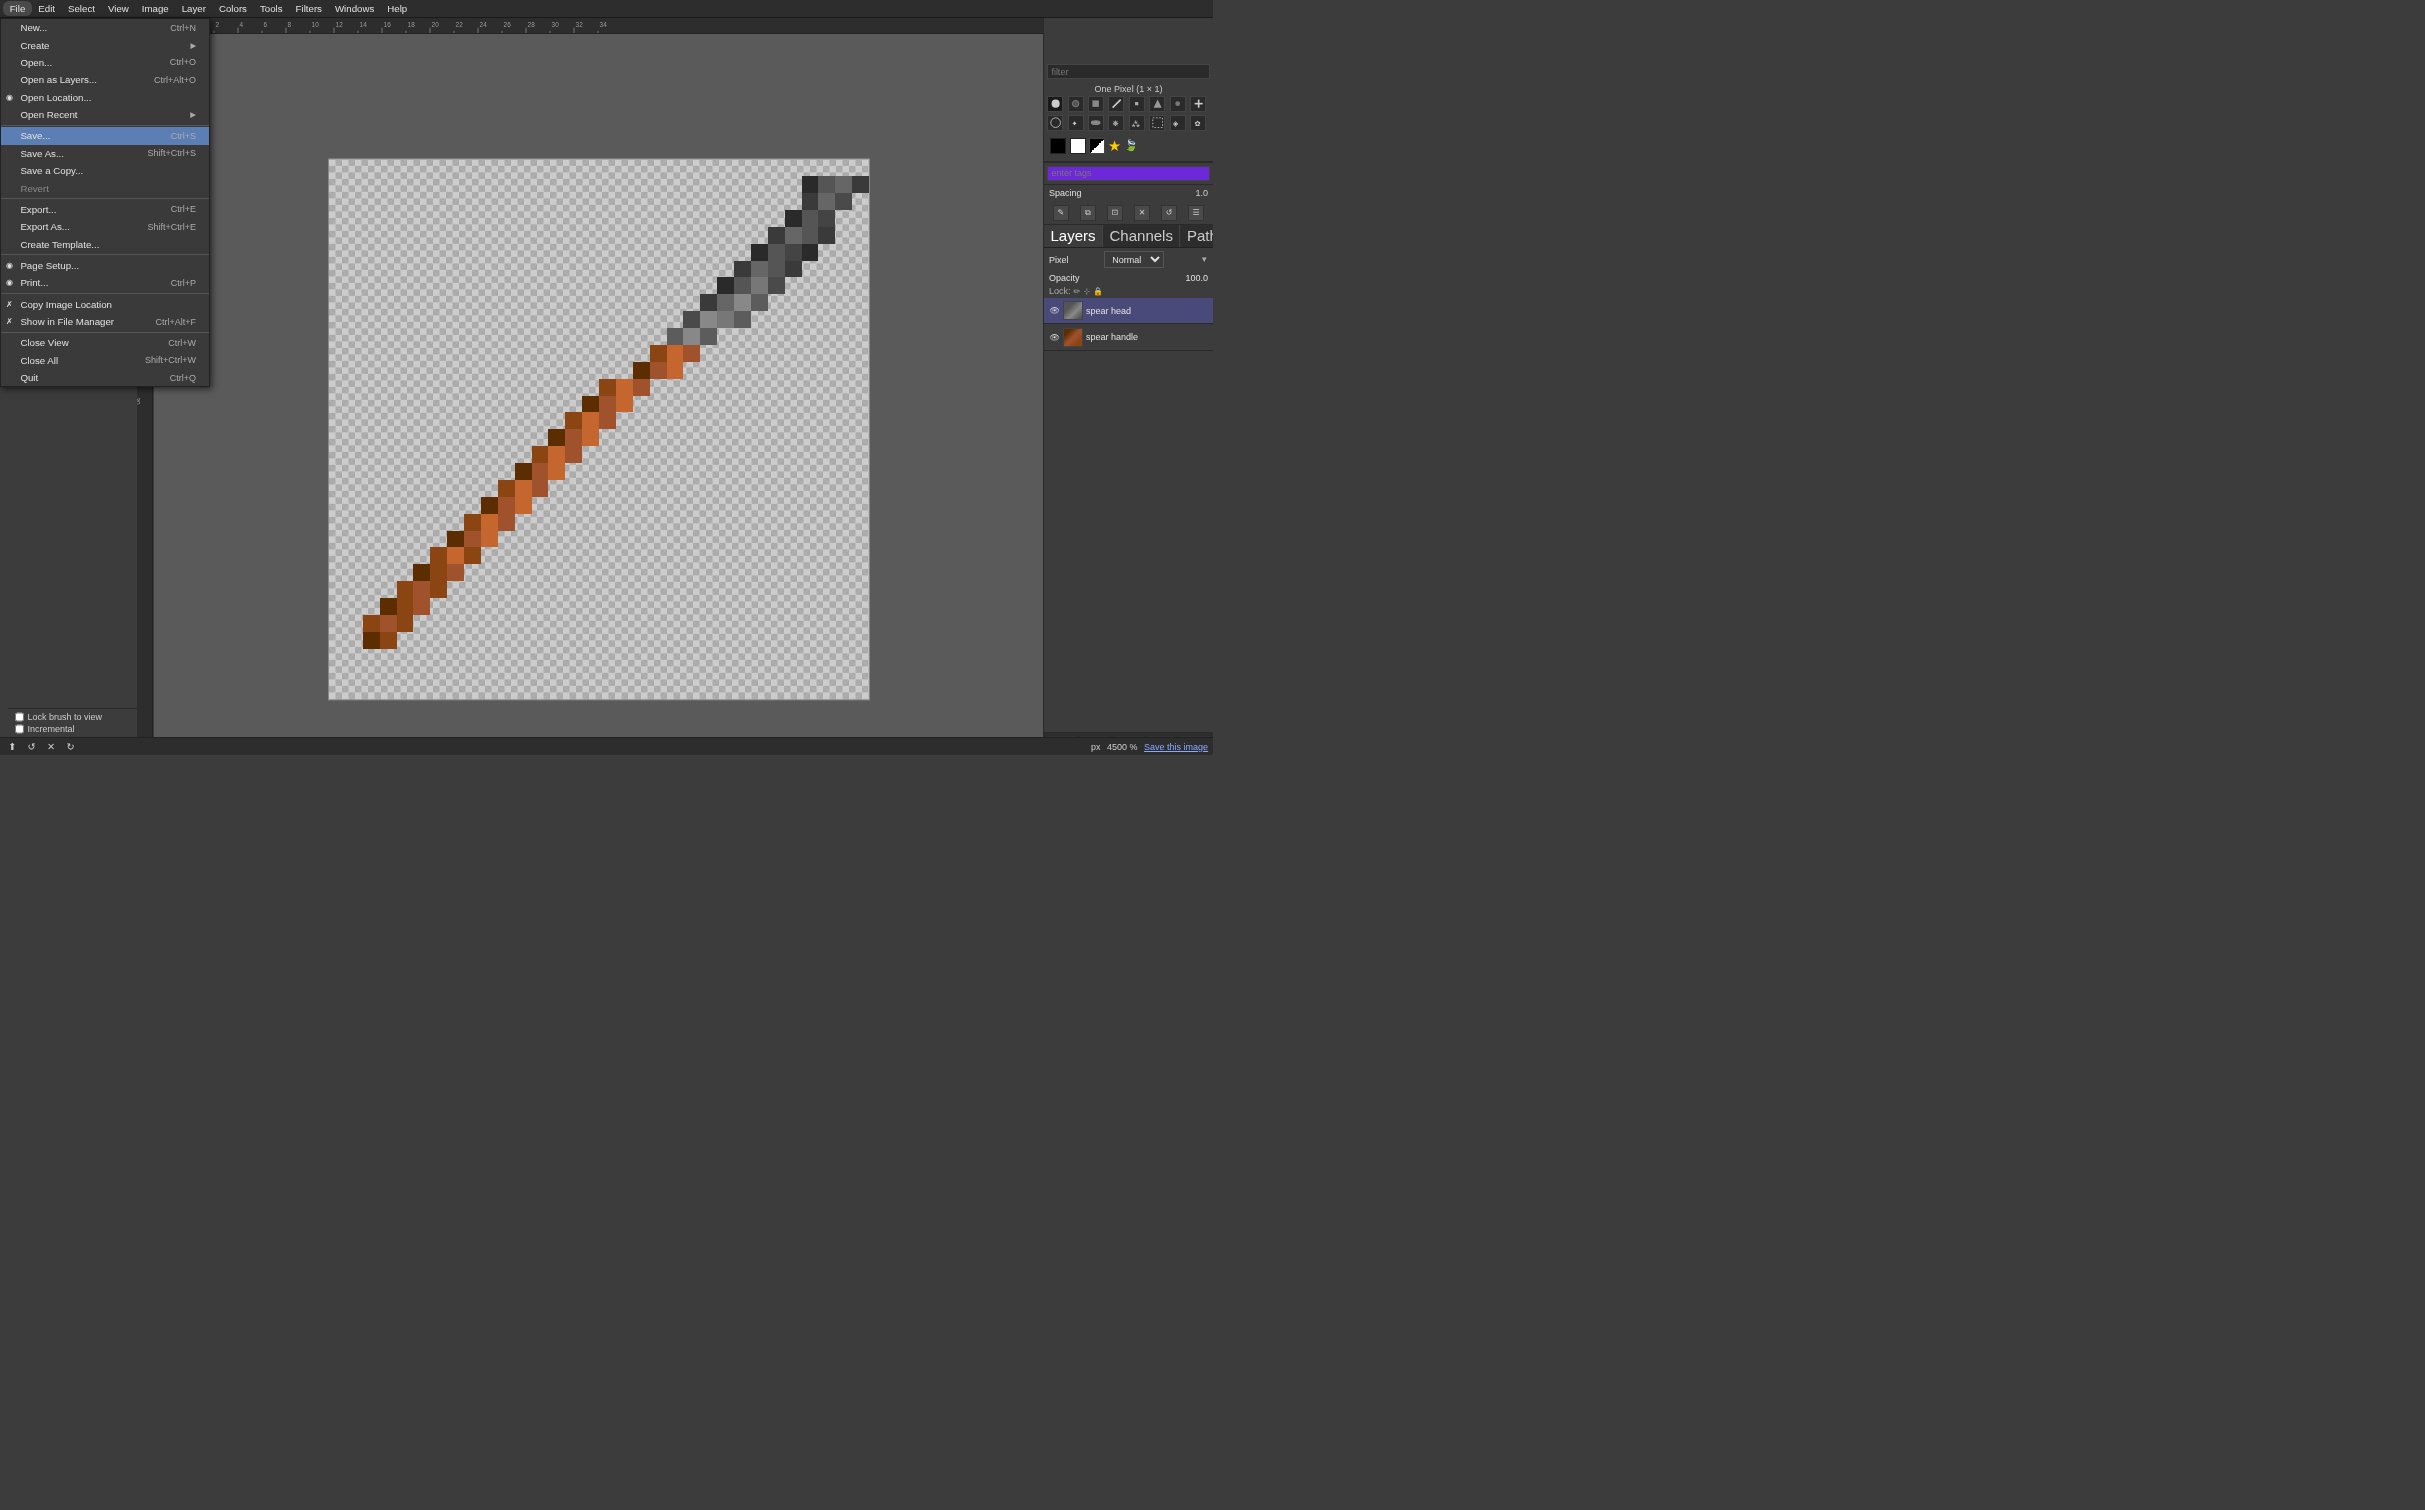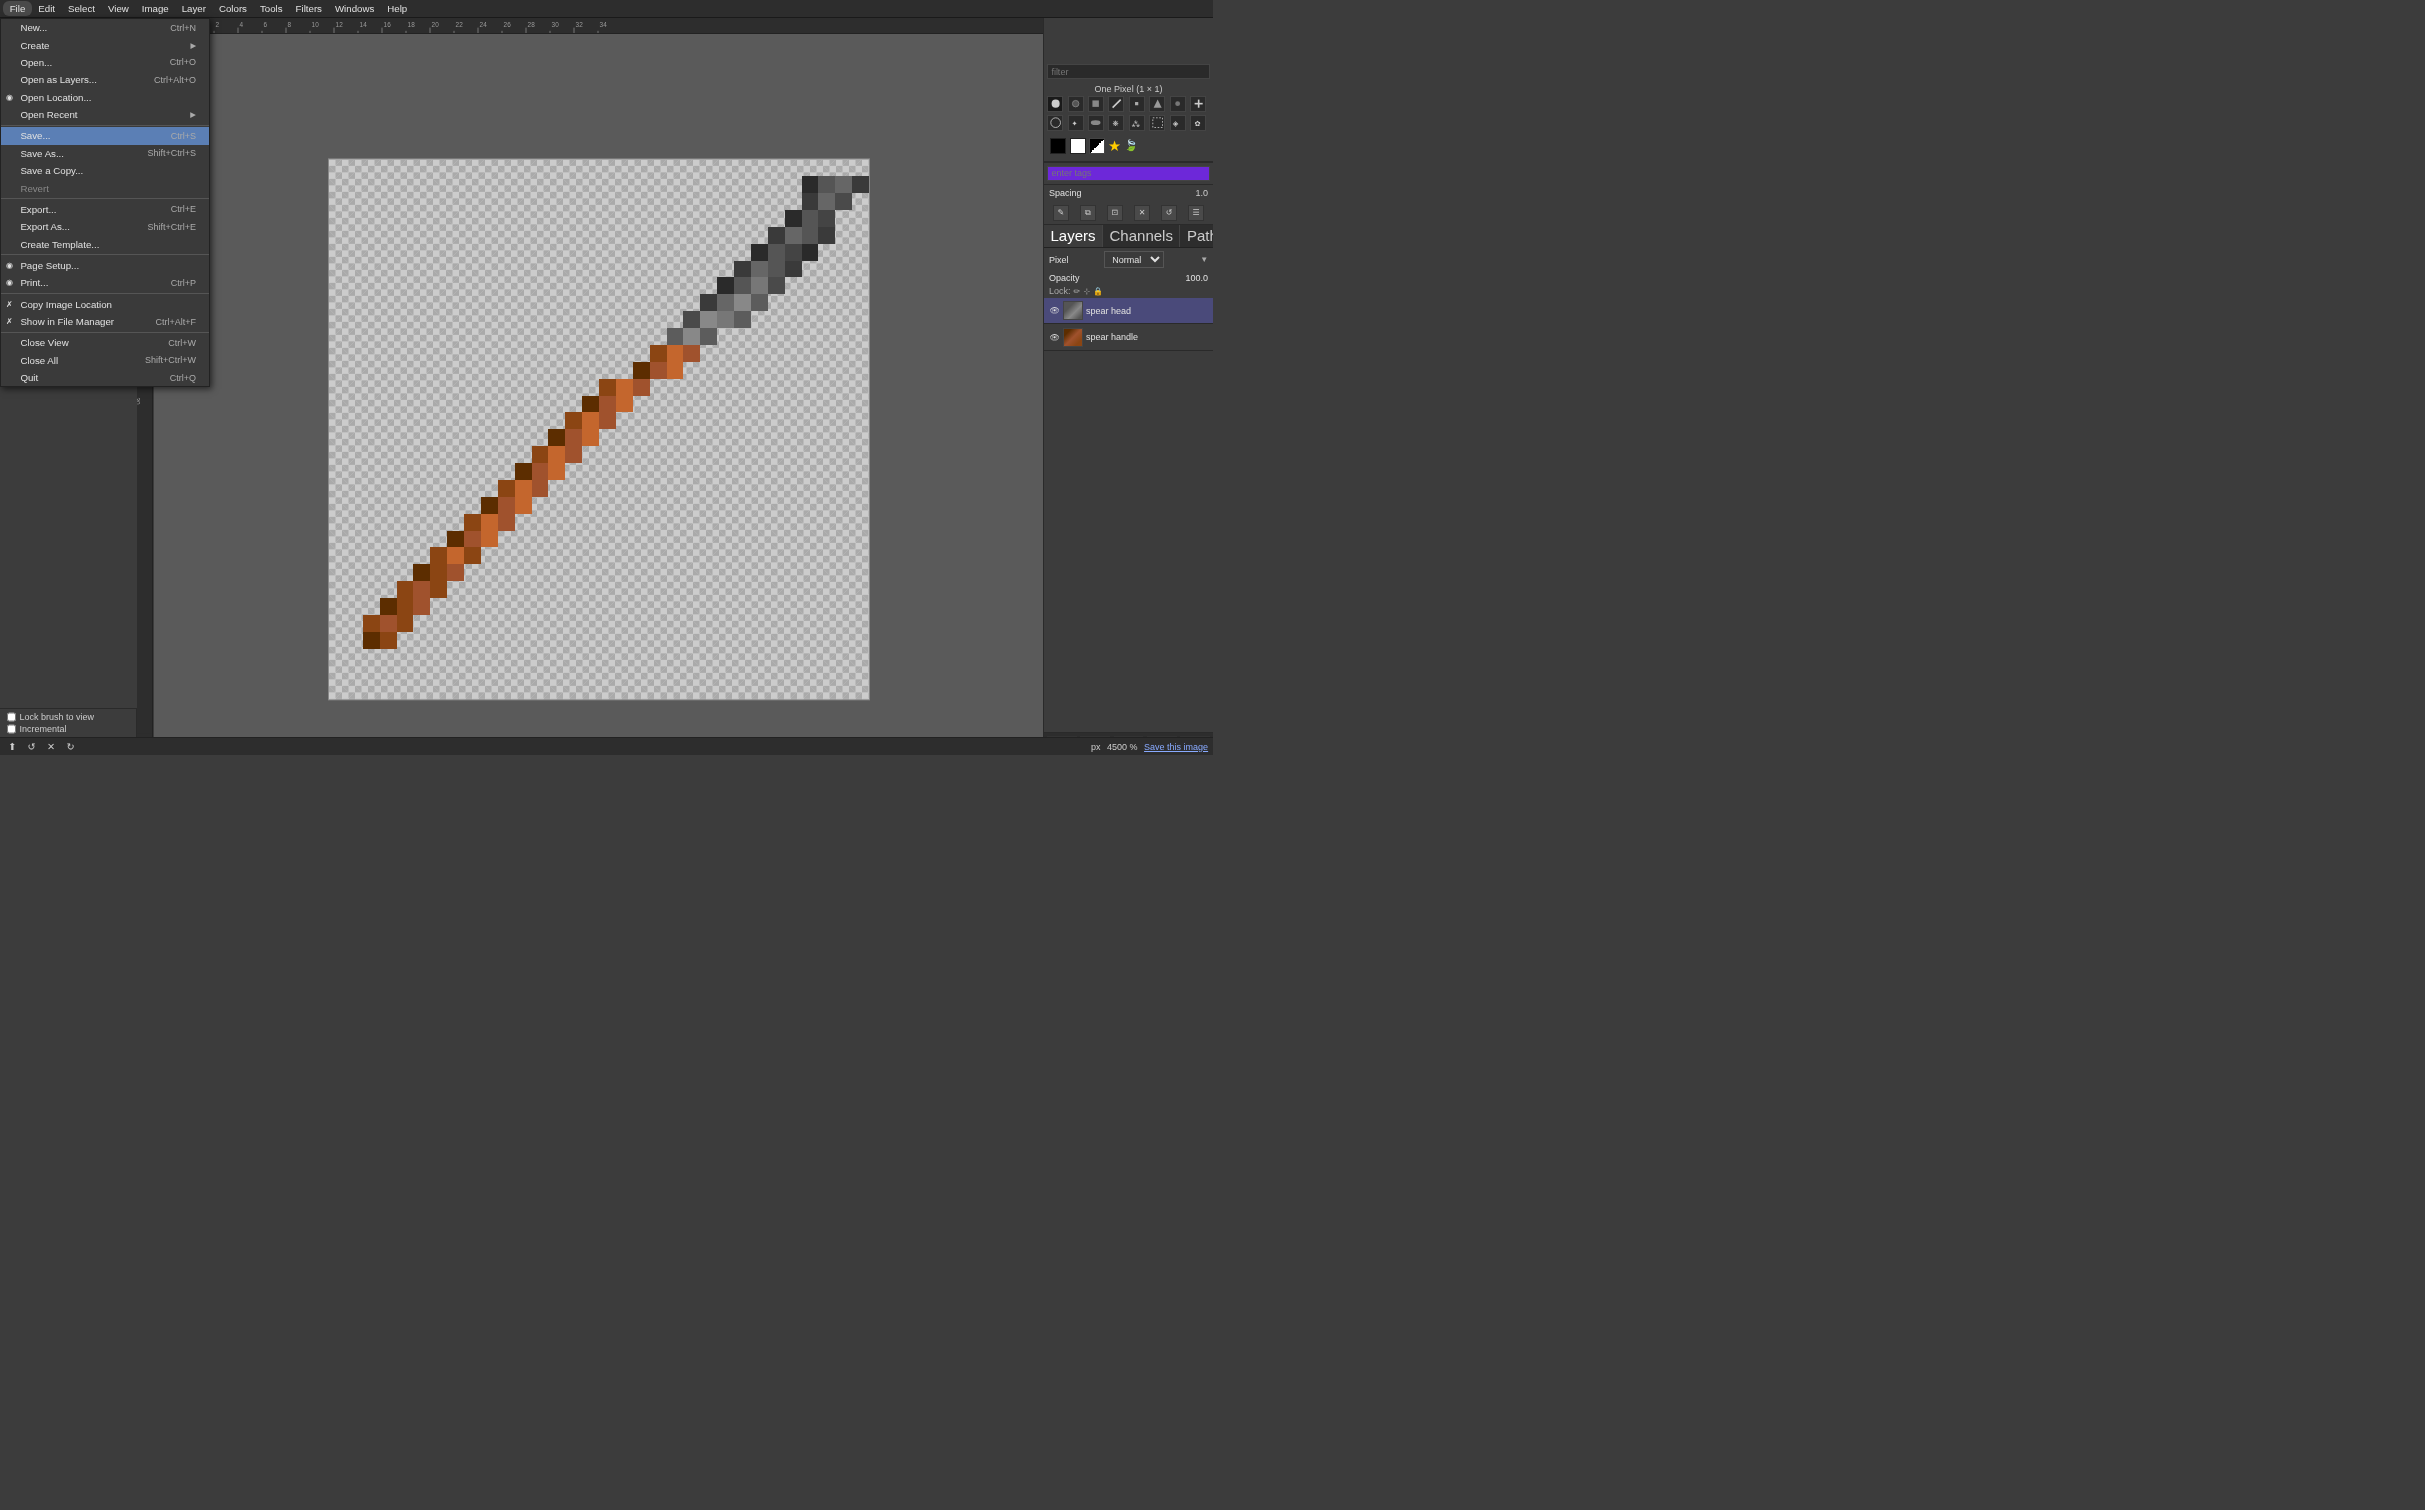--- a/index.html
+++ b/index.html
@@ -364,21 +364,21 @@
       align-items: center;
       justify-content: center;
       cursor: pointer;
       font-size: 9.7px;
     }
 
     
     #lock-brush-area {
       position: absolute;
       bottom: 18px;
-      left: 0;
+      left: 8px;
       width: 137px;
       background: #3c3c3c;
       border-top: 0.8px solid #2a2a2a;
       border-right: 0.8px solid #2a2a2a;
       padding: 3.2px 6.5px;
       font-size: 9px;
       color: #ccc;
     }
 
     

